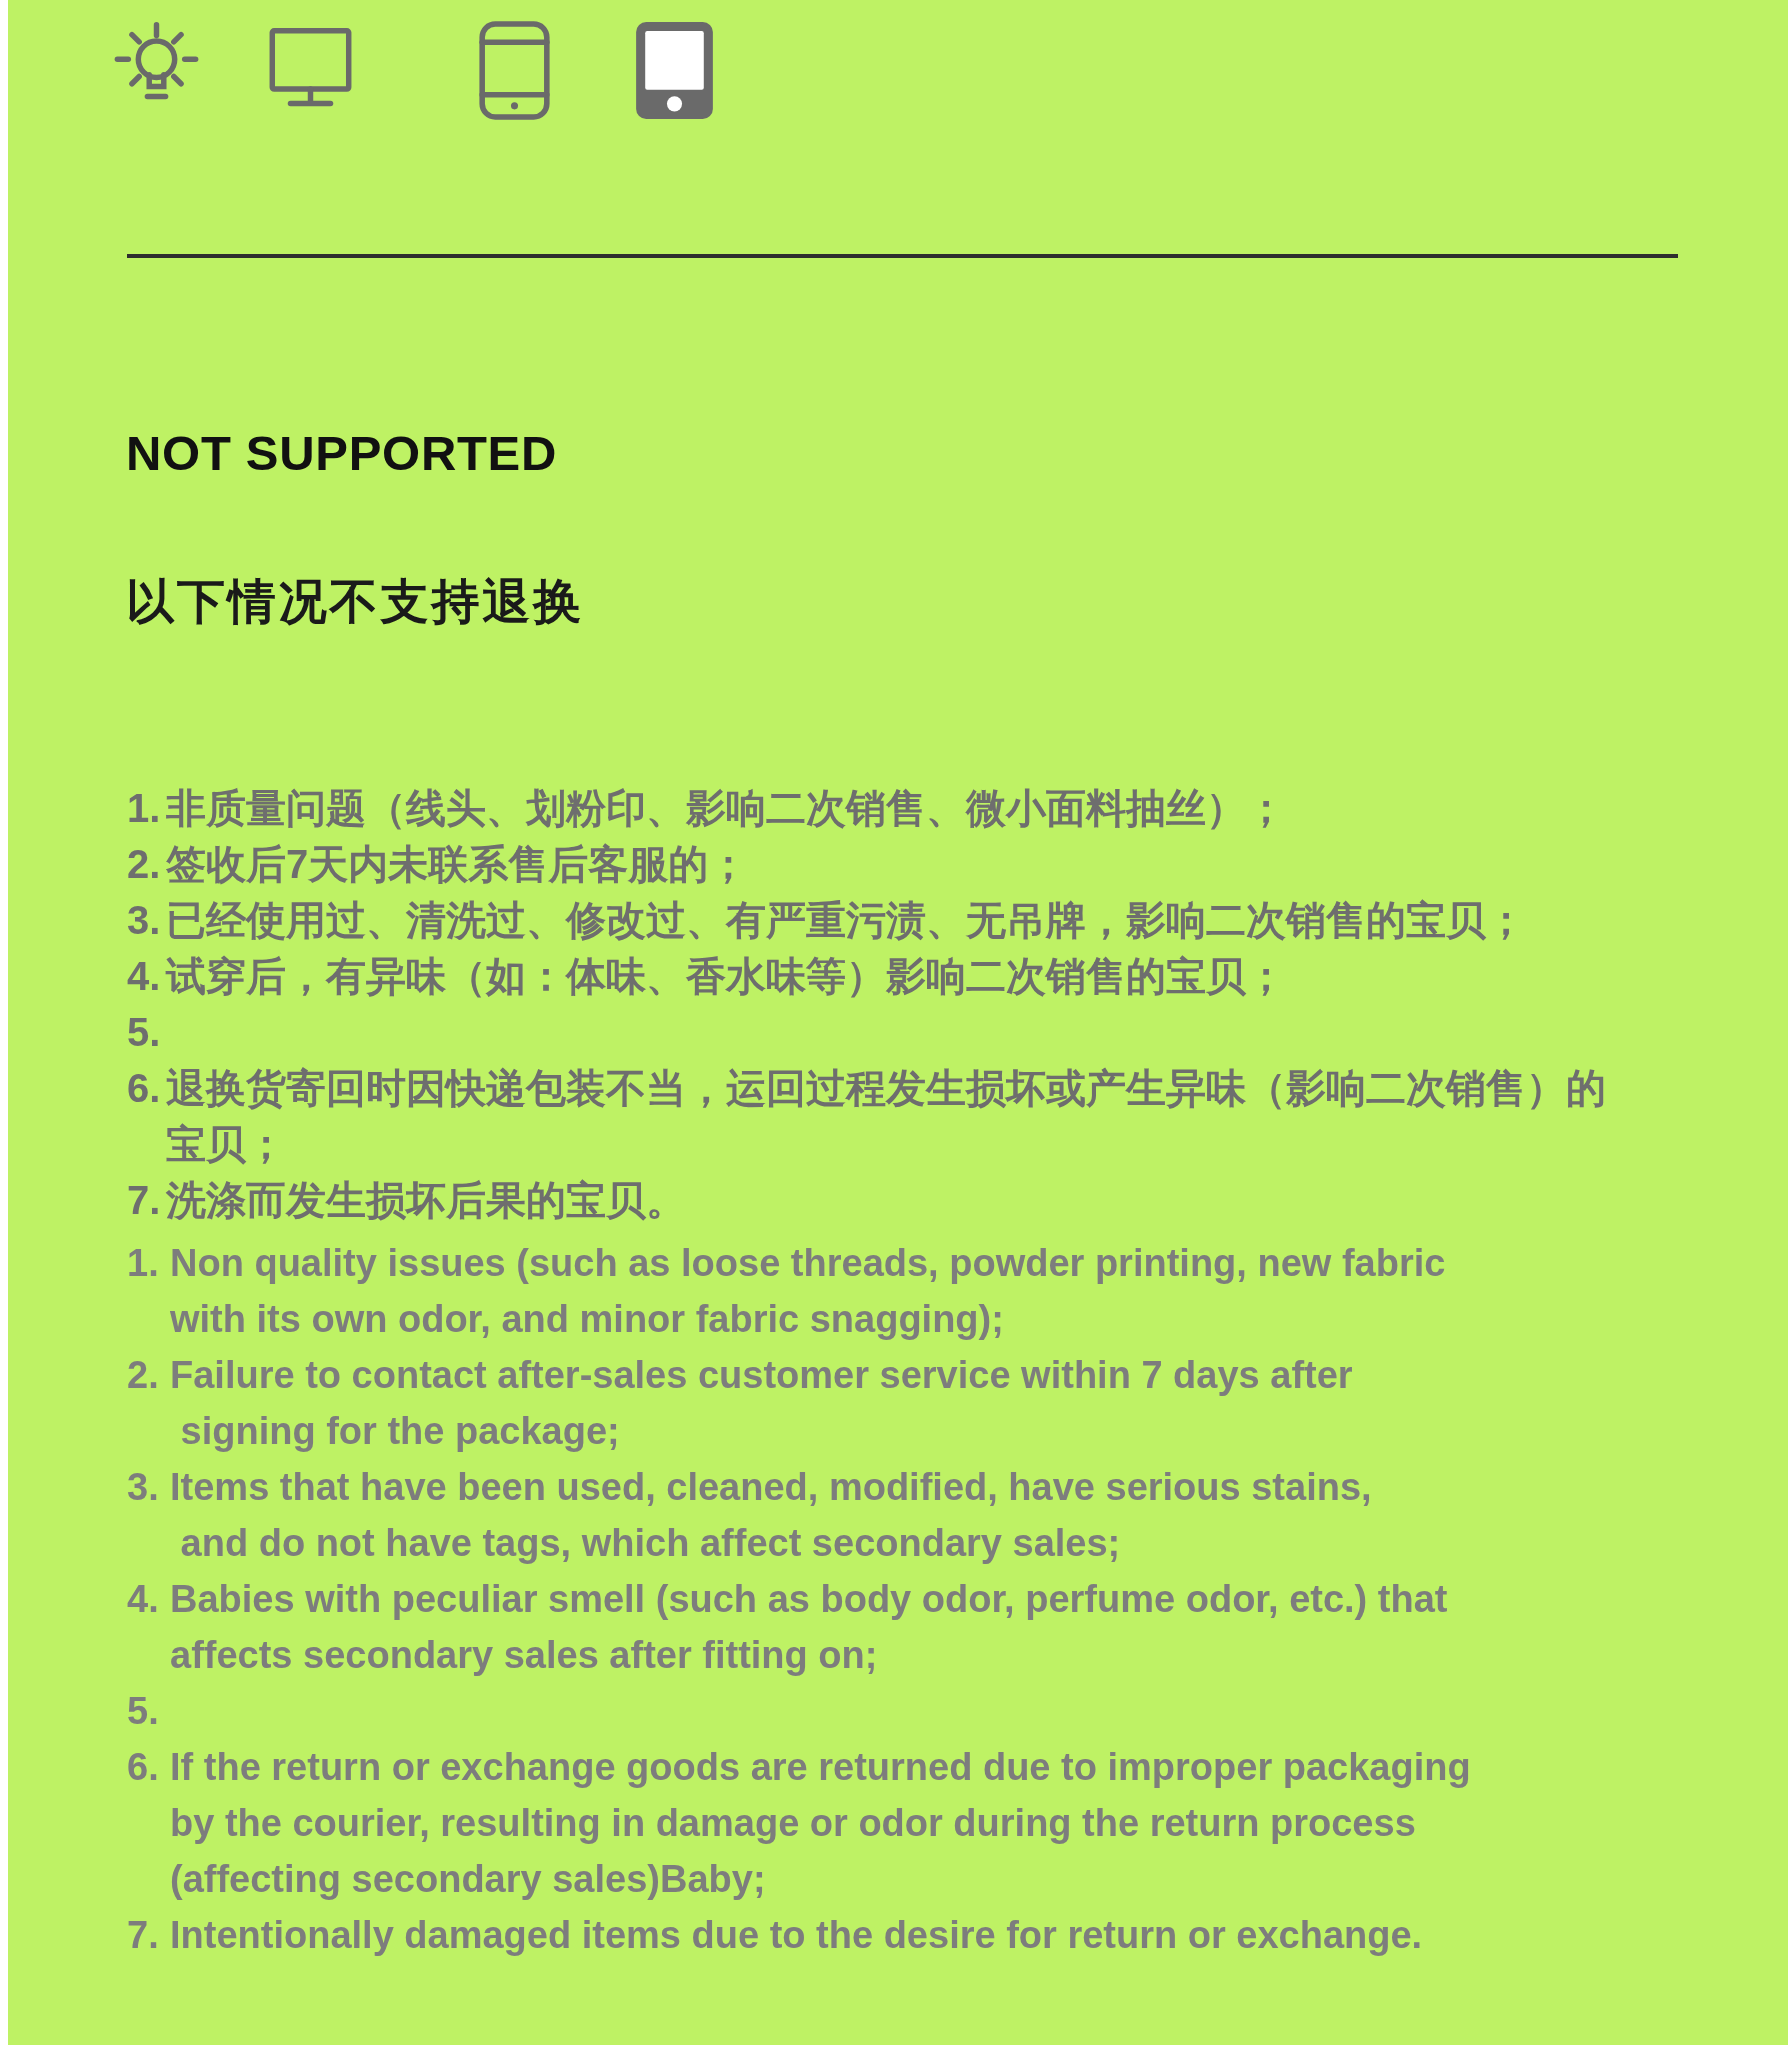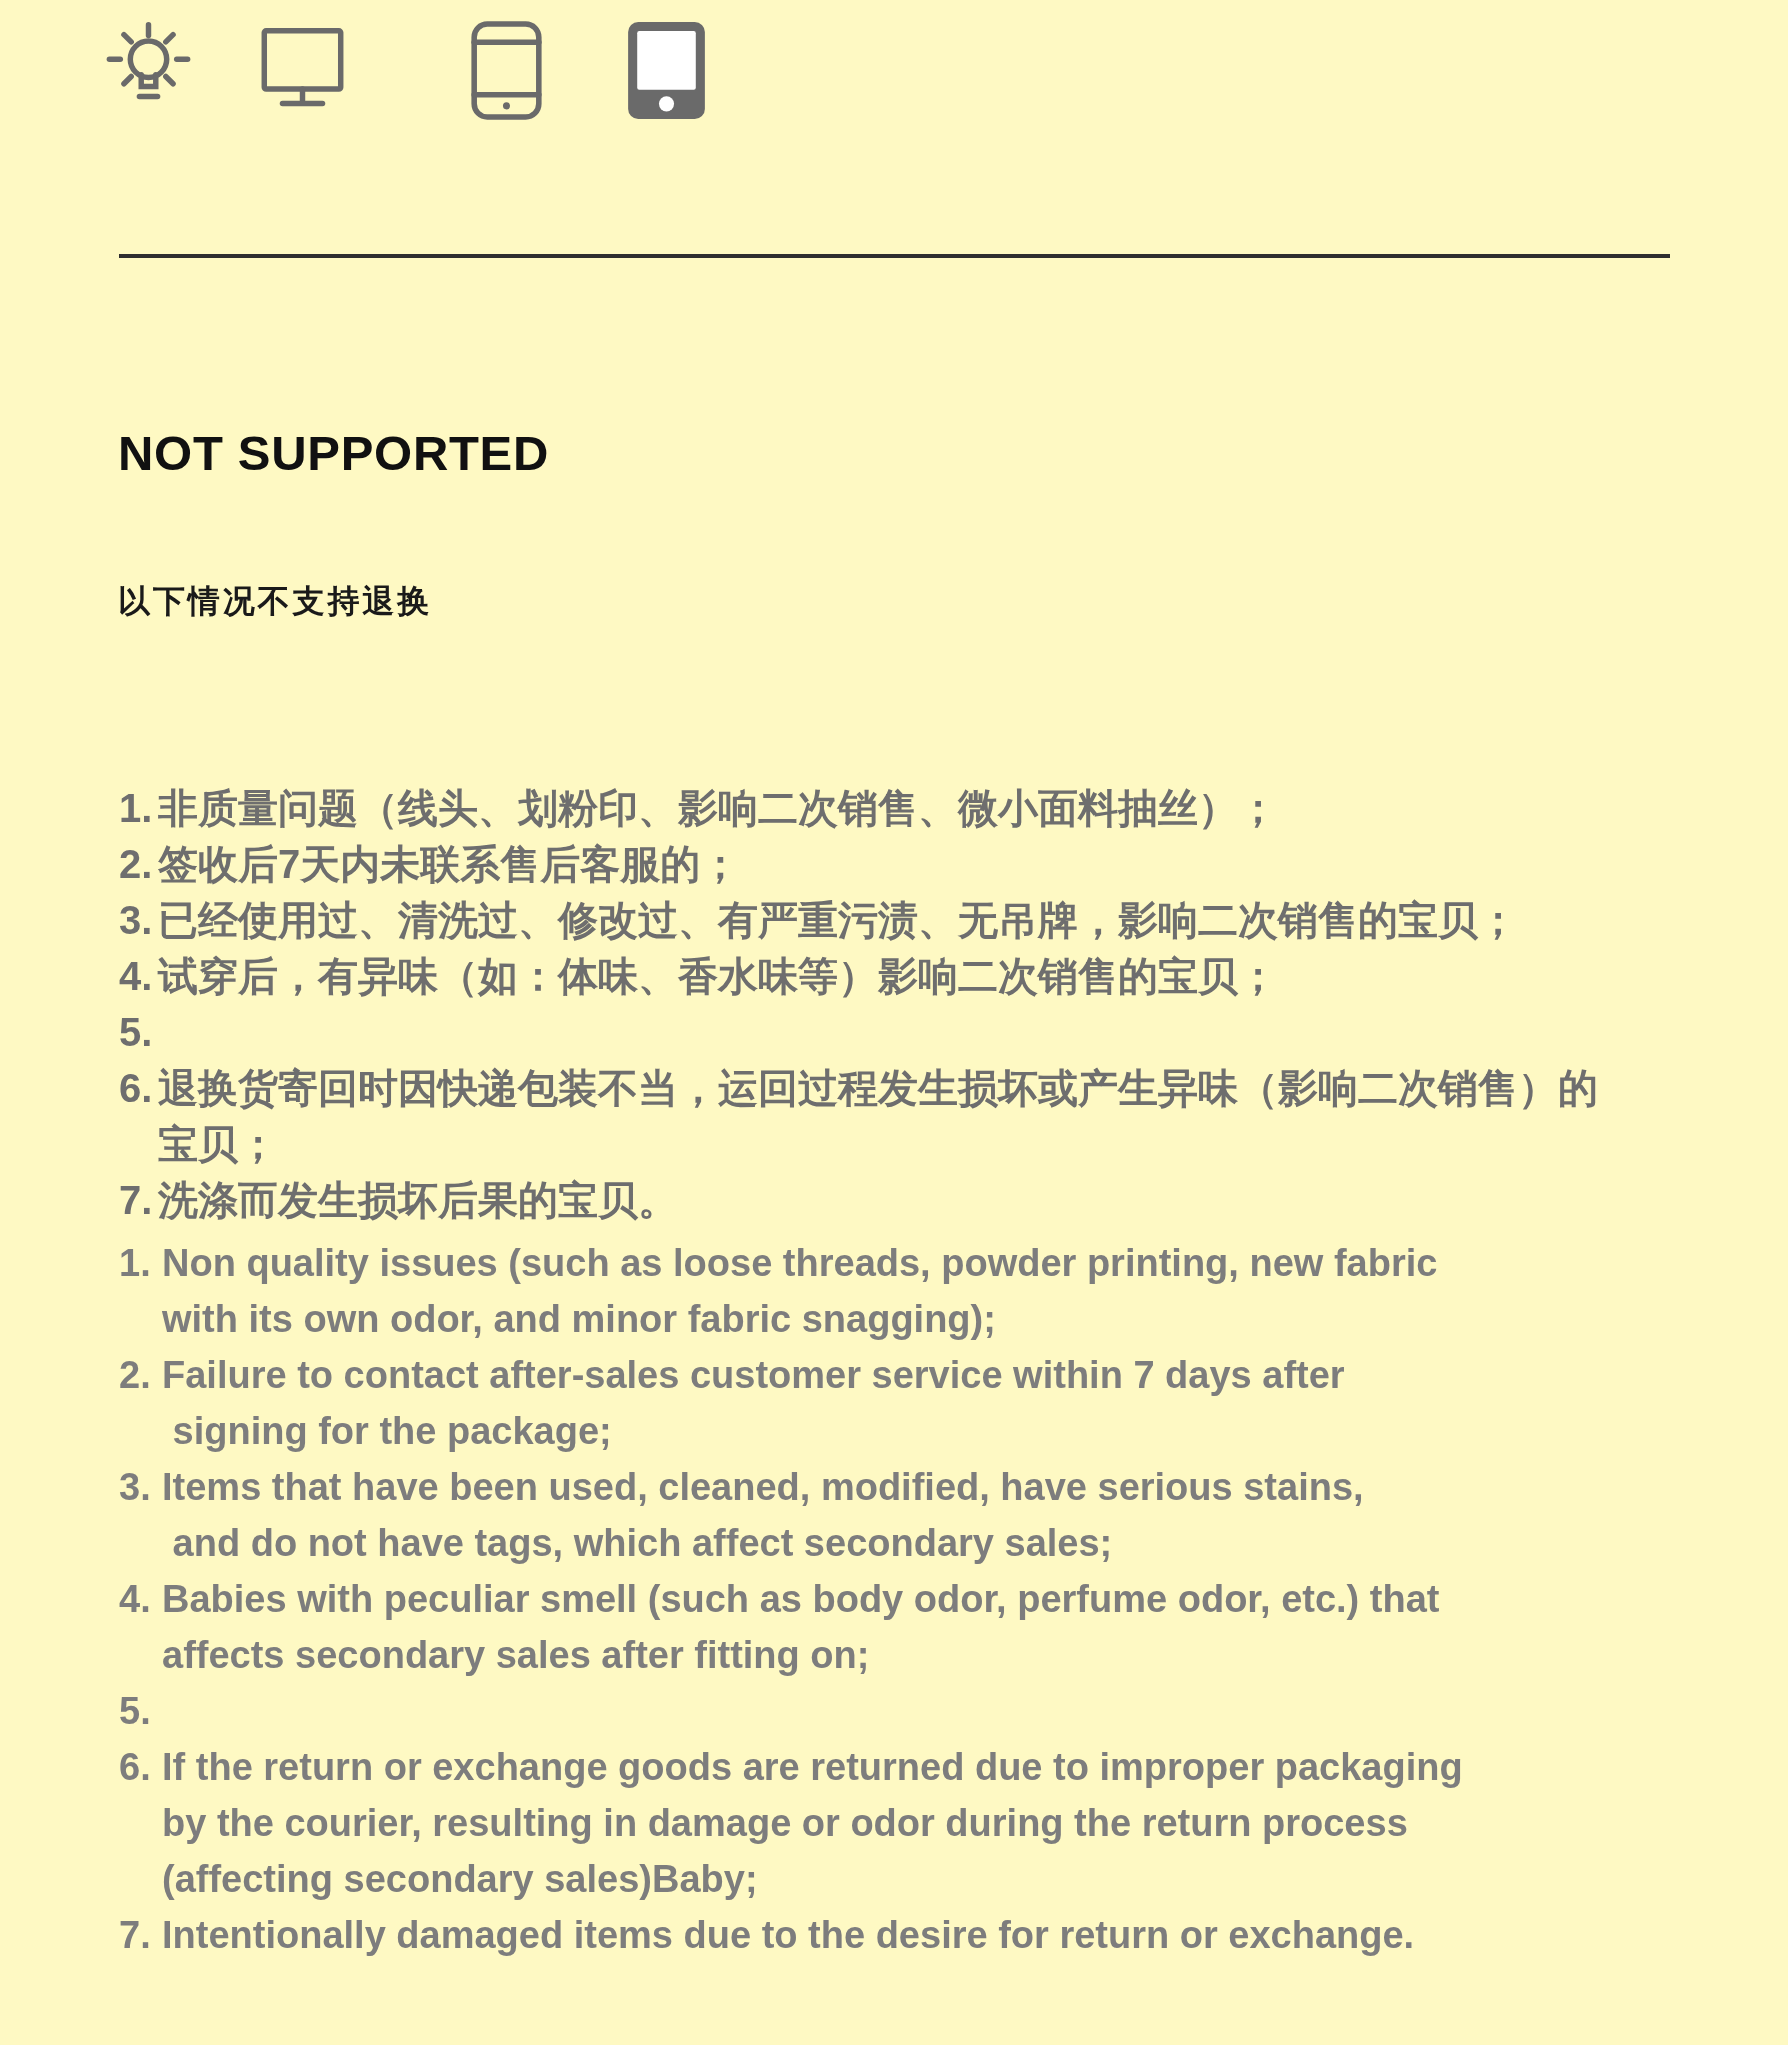--- a/index.html
+++ b/index.html
@@ -4,21 +4,21 @@
 <style>
   * { box-sizing: border-box; margin: 0; padding: 0; }
   html, body { background: #ffffff; }
   body {
     width: 1789px;
     height: 2046px;
     font-family: "Liberation Sans", "DejaVu Sans", sans-serif;
     position: relative;
     overflow: hidden;
   }
-  .page { position: absolute; inset: 0; background: #fef9c3; }
+  .page { position: absolute; inset: 0; background: #bef264; margin-left: 8px; }
 
   
   .icons-row { position: absolute; top: 16px; left: 103px; height: 105px; }
   .icon { position: absolute; top: 0; }
   .icon svg { display: block; }
   .icon-lightbulb { left: 0; }
   .icon-monitor  { left: 154px; top: 7.2px; }
   .icon-phone    { left: 366px; top: 4.3px; }
   .icon-tablet   { left: 523px; top: 4.3px; }
 
@@ -29,21 +29,21 @@
   }
 
   
   .heading-en {
     position: absolute; left: 118px; top: 424px;
     font-size: 49px; line-height: 59px; font-weight: 900;
     color: #111111; letter-spacing: 0.7px;
   }
   .heading-zh {
     position: absolute; left: 118px; top: 571px;
-    font-size: 32px; line-height: 61px; font-weight: 600;
+    font-size: 48px; line-height: 61px; font-weight: 600;
     color: #1a1a1a; letter-spacing: 2.9px;
   }
 
   
   .policy-list { position: absolute; left: 119px; width: 1637px; }
   .zh-list { top: 780px; color: #6e6e6e; font-size: 40px; line-height: 56px; font-weight: 700; }
   .en-list { top: 1235px; color: #7d7d7d; font-size: 38px; line-height: 56px; font-weight: 700; }
   .item { display: flex; align-items: flex-start; }
   .item .num { flex: 0 0 auto; }
   .zh-list .item .num { width: 39px; }

